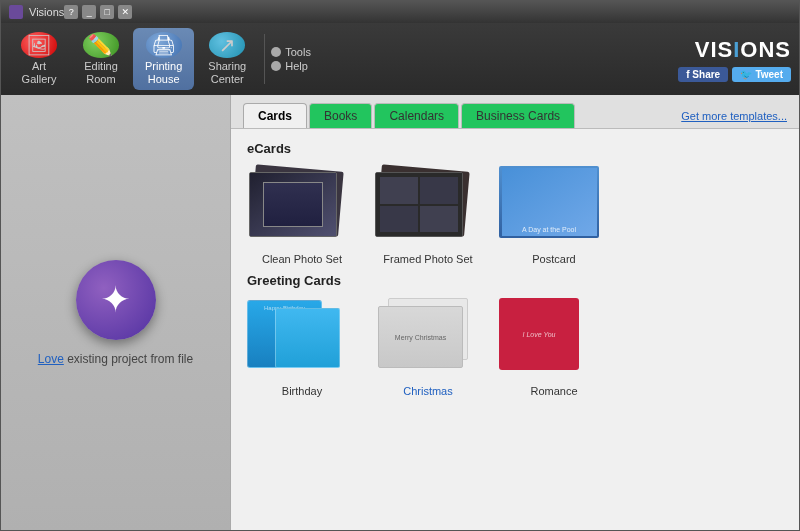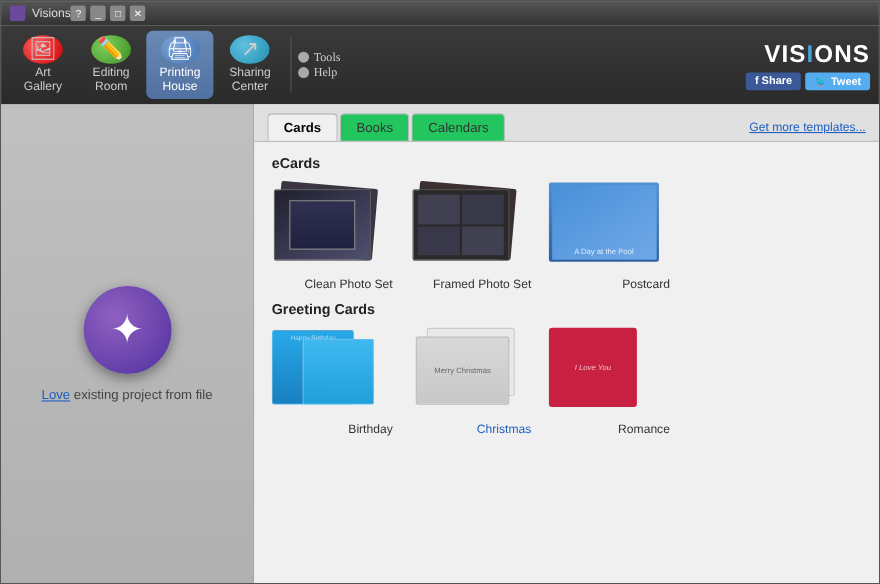--- a/index.html
+++ b/index.html
@@ -112,21 +112,20 @@
       color: white;
       cursor: pointer;
       font-weight: bold;
     }
     .fb-btn { background: #3b5998; }
     .tw-btn { background: #55acee; }
     .tools-area {
       display: flex;
       flex-direction: column;
       gap: 2px;
-      font-family: Liberation Serif, serif;
     }
     .tool-item {
       color: #ccc;
       font-size: 11px;
       cursor: pointer;
       display: flex;
       align-items: center;
       gap: 4px;
     }
     .tool-dot {
@@ -231,21 +230,21 @@
     .card-label.link { color: #2060c0; }
 
     .ecards-row, .greeting-row {
       display: flex;
       gap: 16px;
       margin-bottom: 8px;
     }
     .card-wrapper {
       display: flex;
       flex-direction: column;
-      align-items: flex-end;
+      align-items: center;
       cursor: pointer;
     }
     .thumb-container {
       width: 110px;
       height: 82px;
       margin-bottom: 5px;
       position: relative;
     }
     
     .card-stack {
@@ -424,20 +423,23 @@
 
       <div class="tab-bar">
         <div class="tab active">
           <span>Cards</span>
         </div>
         <div class="tab">
           <span>Books</span>
         </div>
         <div class="tab">
           <span>Calendars</span>
+        </div>
+        <div class="tab">
+          <span>Business Cards</span>
         </div>
         <div class="tab-get-more">
           <span>Get more templates...</span>
         </div>
       </div>
 
       <div class="templates-area">
 
         <div class="section-title">eCards</div>
         <div class="ecards-row">

